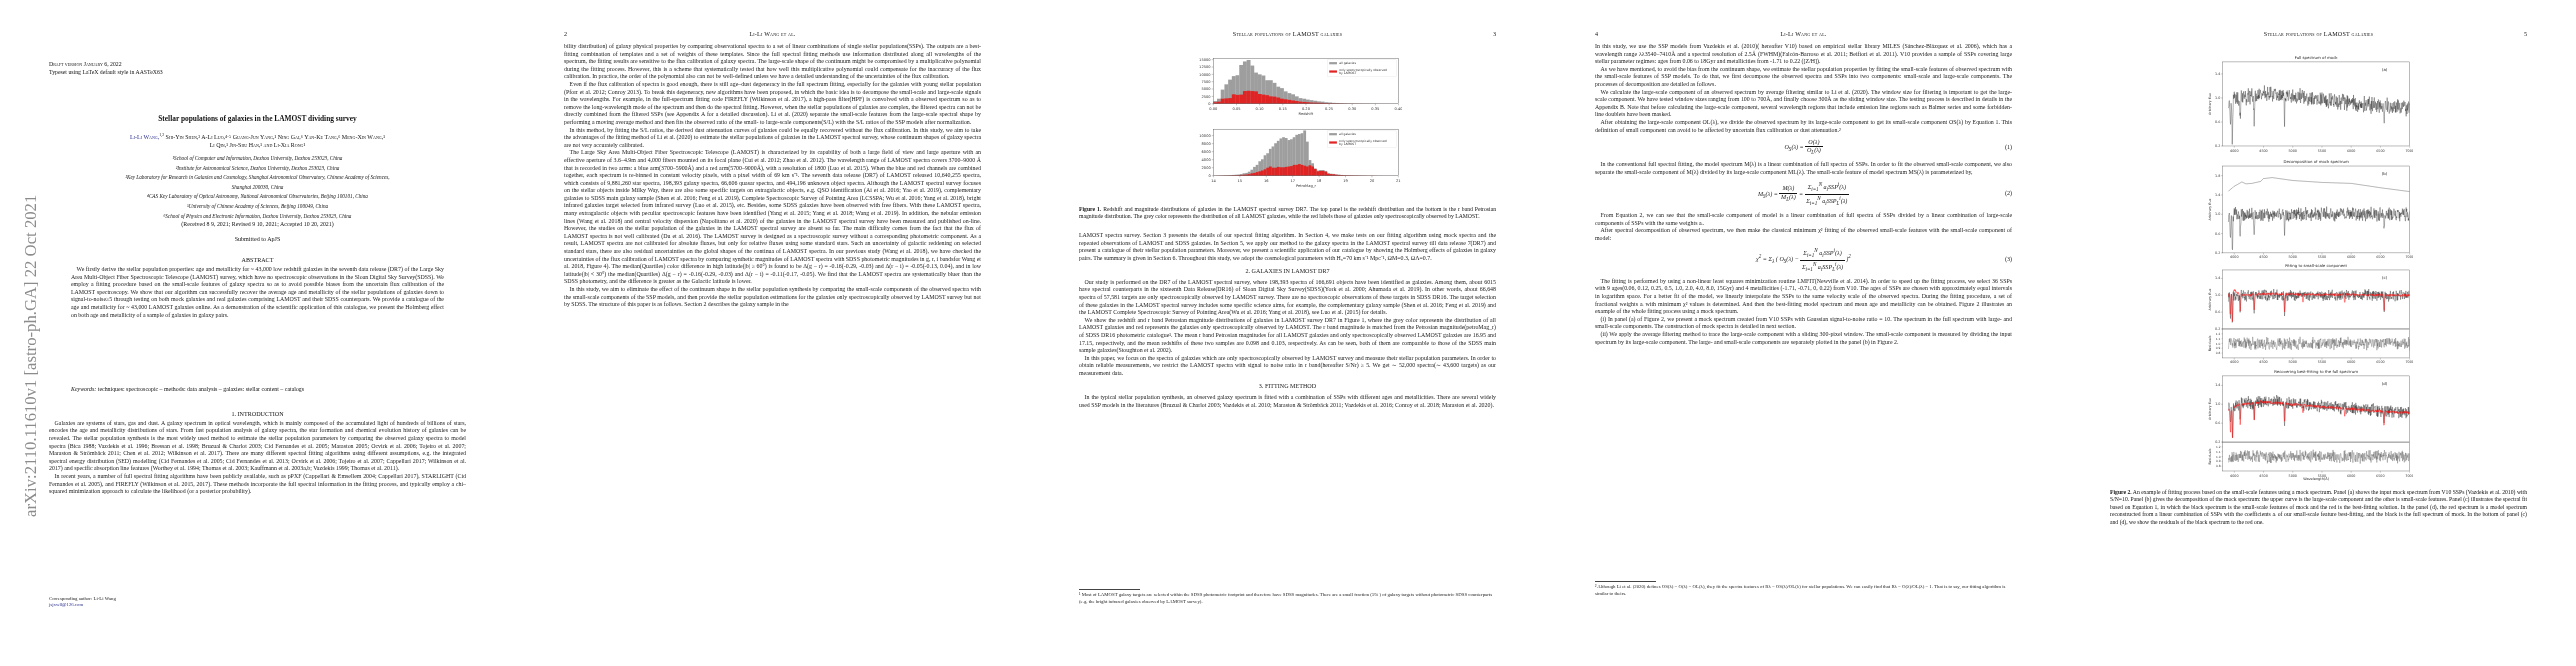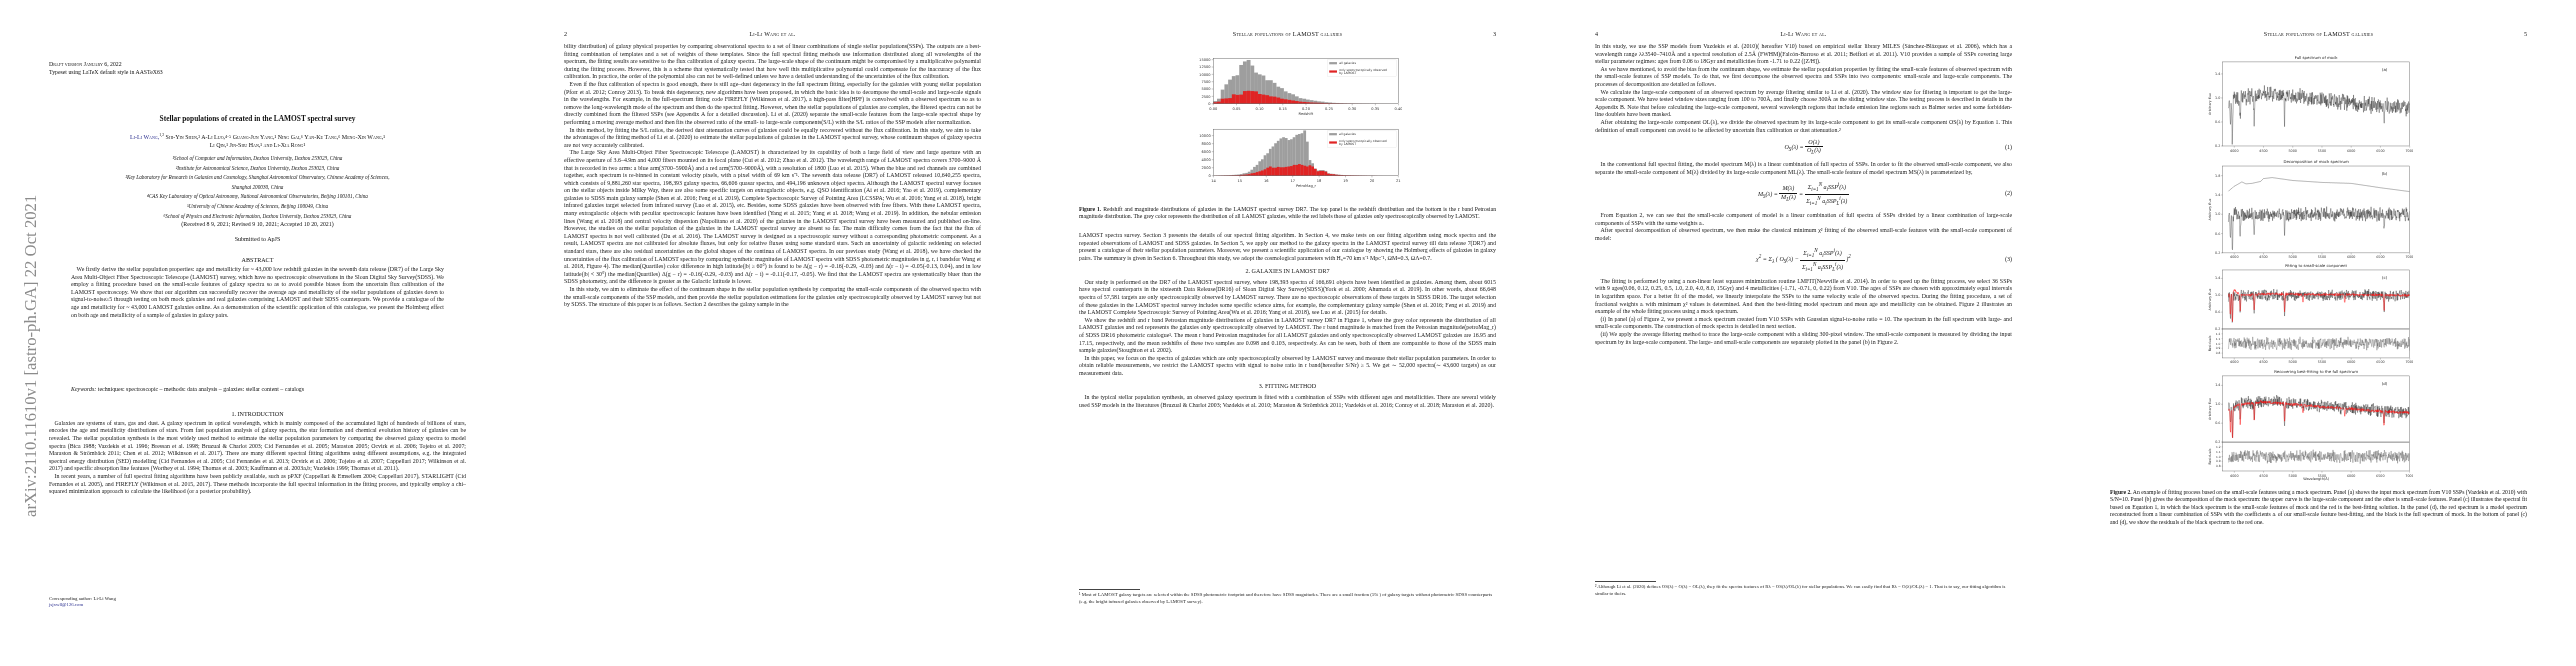--- a/index.html
+++ b/index.html
@@ -39,21 +39,21 @@
 <body>
 
 <div class="page p1">
   <div class="arxiv">
       <span>arXiv:2110.11610v1  [astro-ph.GA]  22 Oct 2021</span>
     </div>
   <div class="draft">
     <div style="font-variant:small-caps">Draft version January 6, 2022</div>
     <div>Typeset using LaTeX default style in AASTeX63</div>
   </div>
-  <div class="title">Stellar populations of created in the LAMOST spectral survey</div>
+  <div class="title">Stellar populations of galaxies in the LAMOST dividing survey</div>
   <div class="authors">
     <span class="lead">Li-Li Wang,</span><sup style="font-size:3.9px">1,2</sup><span> Shi-Yin Shen,³ A-Li Luo,⁴·⁵ Guang-Jun Yang,¹ Ning Gai,⁶ Yan-Ke Tang,⁶ Meng-Xin Wang,¹</span><br>
     <span>Li Qin,¹ Jin-Shu Han,¹ and Li-Xia Rong¹</span>
   </div>
   <div class="affils">
     <div>¹School of Computer and Information, Dezhou University, Dezhou 253023, China</div>
     <div>²Institute for Astronomical Science, Dezhou University, Dezhou 253023, China</div>
     <div>³Key Laboratory for Research in Galaxies and Cosmology, Shanghai Astronomical Observatory, Chinese Academy of Sciences,</div>
     <div>Shanghai 200030, China</div>
     <div>⁴CAS Key Laboratory of Optical Astronomy, National Astronomical Observatories, Beijing 100101, China</div>

